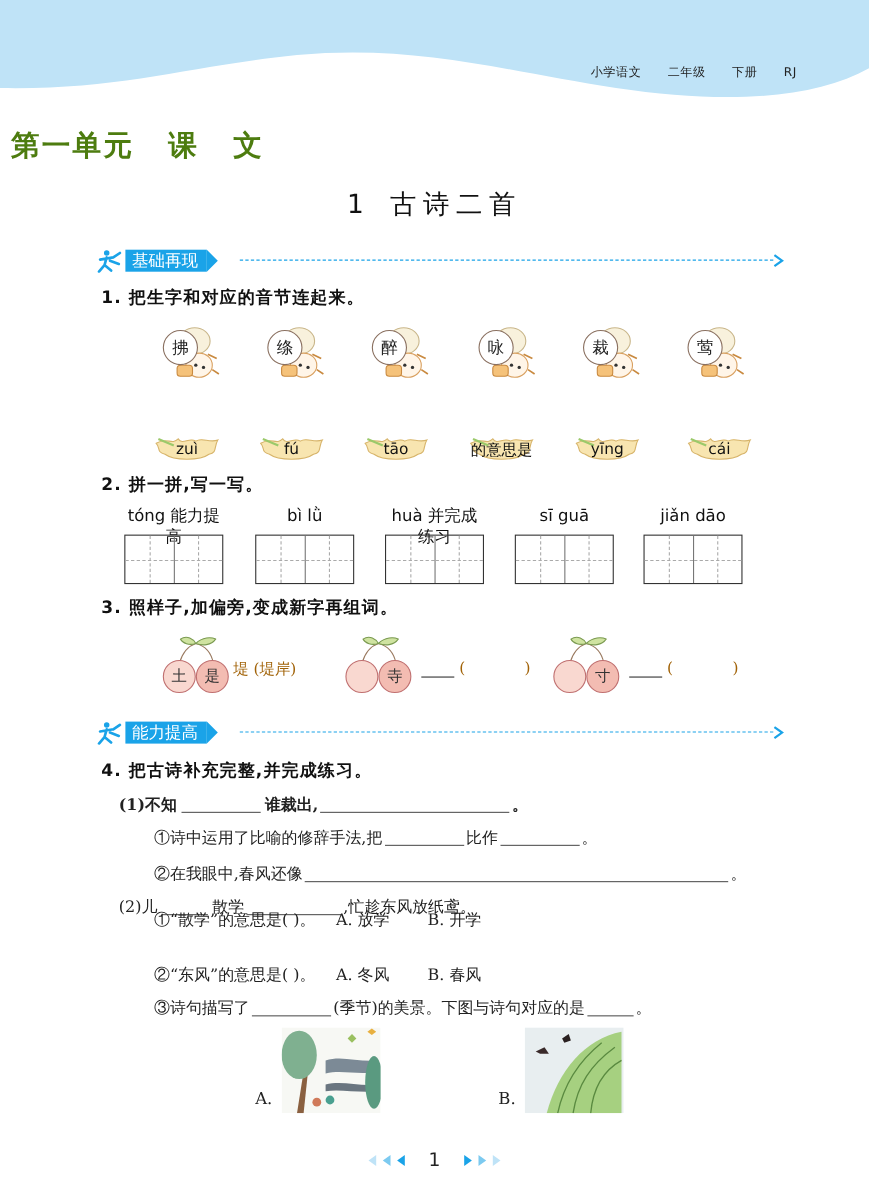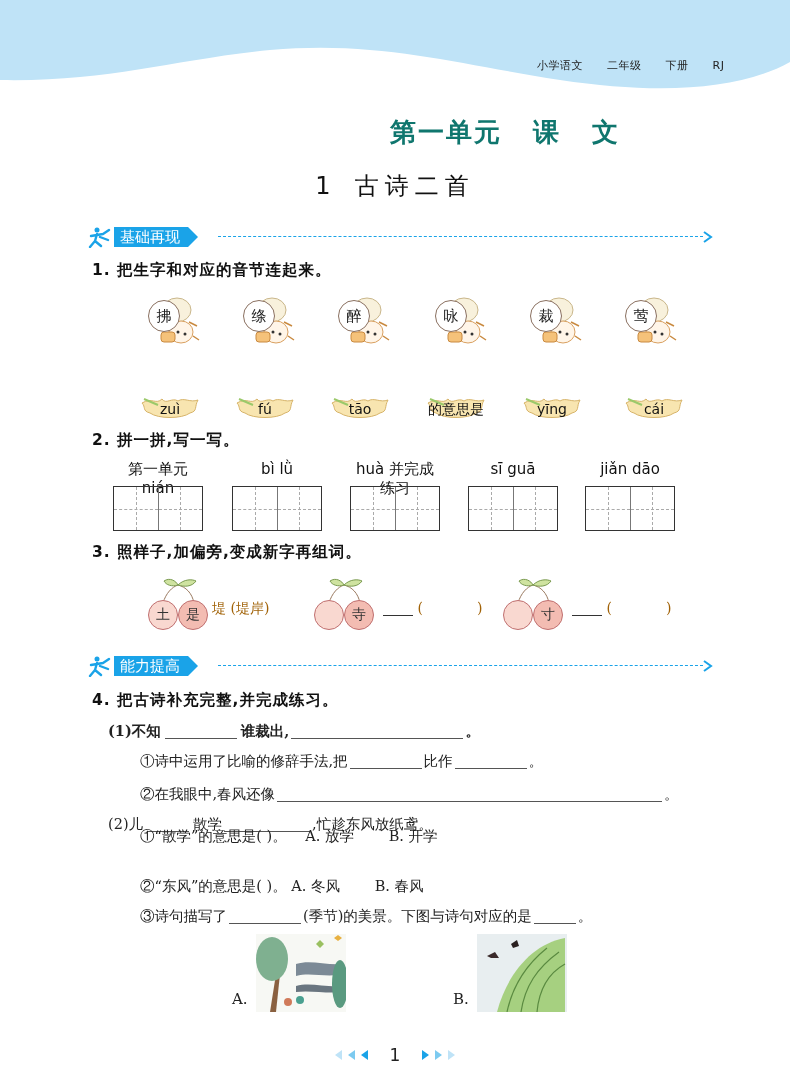--- a/index.html
+++ b/index.html
@@ -3,21 +3,21 @@
 <meta charset="utf-8">
 <style>
   * { box-sizing: border-box; margin: 0; padding: 0; }
   html, body { width: 790px; height: 1090px; background: #ffffff; overflow: hidden; }
   body { position: relative; font-family: "DejaVu Sans", sans-serif; color: #222; }
 
   .wave { position: absolute; left: 0; top: 0; width: 790px; height: 95px; }
   .header-tag { position: absolute; top: 58px; left: 537px; font-size: 11px; color: #222; letter-spacing: 0.5px; word-spacing: 8px; }
   .header-tag span { margin-right: 12px; }
 
-  .unit-title { position: absolute; top: 115px; left: 0; width: 630px; text-align: right; color: #0f766e; font-size: 26px; font-weight: bold; letter-spacing: 2px; }
+  .unit-title { position: absolute; top: 115px; left: 0; width: 630px; text-align: left; color: #4d7c0f; font-size: 26px; font-weight: bold; letter-spacing: 2px; }
   .unit-title span { margin: 0 10px; }
   .lesson-title { position: absolute; top: 170px; left: 0; width: 790px; text-align: center; font-size: 24px; letter-spacing: 6px; color: #111; }
   .lesson-title .num { margin-right: 18px; }
 
   .section-bar { position: absolute; left: 88px; height: 22px; width: 625px; }
   .section-bar .tag { position: absolute; left: 0; top: 0; height: 22px; display: flex; align-items: center; }
   .section-bar .tag .runner { width: 26px; height: 22px; }
   .section-bar .tag .label { background: #1aa3e8; color: #fff; font-size: 15px; height: 20px; line-height: 20px; padding: 0 8px 0 6px; position: relative; }
   .section-bar .tag .label::after { content: ""; position: absolute; right: -10px; top: 0; border-top: 10px solid transparent; border-bottom: 10px solid transparent; border-left: 10px solid #1aa3e8; }
   .section-bar .dash { position: absolute; left: 130px; right: 10px; top: 10px; border-top: 1.5px dashed #1aa3e8; }
@@ -202,21 +202,21 @@
 <div class="nest" style="left:622px;top:381px;">
   <div class="py">cái</div>
   <svg width="64" height="26">
       <path d="M4,8 C14,2 18,10 24,4 C28,10 34,2 40,6 C46,2 52,8 60,5 C56,12 60,16 52,18 C44,24 20,24 12,18 C4,16 8,12 4,8 Z" fill="#f8e5b0" stroke="#d7b46a"></path>
       <path d="M6,4 L20,10" stroke="#9bc96a" stroke-width="2"></path>
     </svg>
 </div>
 
 <div class="q-title" style="top:430px;">2. 拼一拼,写一写。</div>
 
-<div class="pinyin-group" style="left:113px;">第一单元  nián</div>
+<div class="pinyin-group" style="left:113px;">tóng  能力提高</div>
 <div class="tian" style="left:113px;">
     <div class="cell"></div>
     <div class="cell"></div>
   </div>
 
 <div class="pinyin-group" style="left:232px;">bì    lǜ</div>
 <div class="tian" style="left:232px;">
     <div class="cell"></div>
     <div class="cell"></div>
   </div>
@@ -308,21 +308,21 @@
 <div class="serif-line" style="left:108px;top:815px;">
   <span>(2)儿</span><span class="u" style="width:42px;margin:0 4px;"></span><span>散学</span><span class="u" style="width:86px;margin:0 2px;"></span><span>,忙趁东风放纸鸢。</span>
 </div>
 <div class="serif-line" style="left:140px;top:827px;text-align:center;">
   <span>①“散学”的意思是(      )。</span>
   <span style="margin-left:14px;">A. 放学</span>
   <span style="margin-left:30px;">B. 开学</span>
 </div>
 <div class="serif-line" style="left:140px;top:877px;">
   <span>②“东风”的意思是(      )。</span>
-  <span style="">A. 冬风</span>
+  <span style="margin-left:14px;">A. 冬风</span>
   <span style="margin-left:30px;">B. 春风</span>
 </div>
 <div class="serif-line" style="left:140px;top:907px;">
   <span>③诗句描写了</span><span class="u" style="width:72px;margin:0 2px;"></span><span>(季节)的美景。下图与诗句对应的是</span><span class="u" style="width:42px;margin:0 2px;"></span><span>。</span>
 </div>
 
 <div class="pic-label" style="left:232px;">A.</div>
 <svg class="pic" style="left:256px;" viewBox="0 0 90 78">
   <rect width="90" height="78" fill="#f7f8f4"></rect>
   <path d="M40,30 C55,25 70,32 88,30 L88,40 C70,44 55,38 40,42 Z" fill="#7c8a96"></path>

